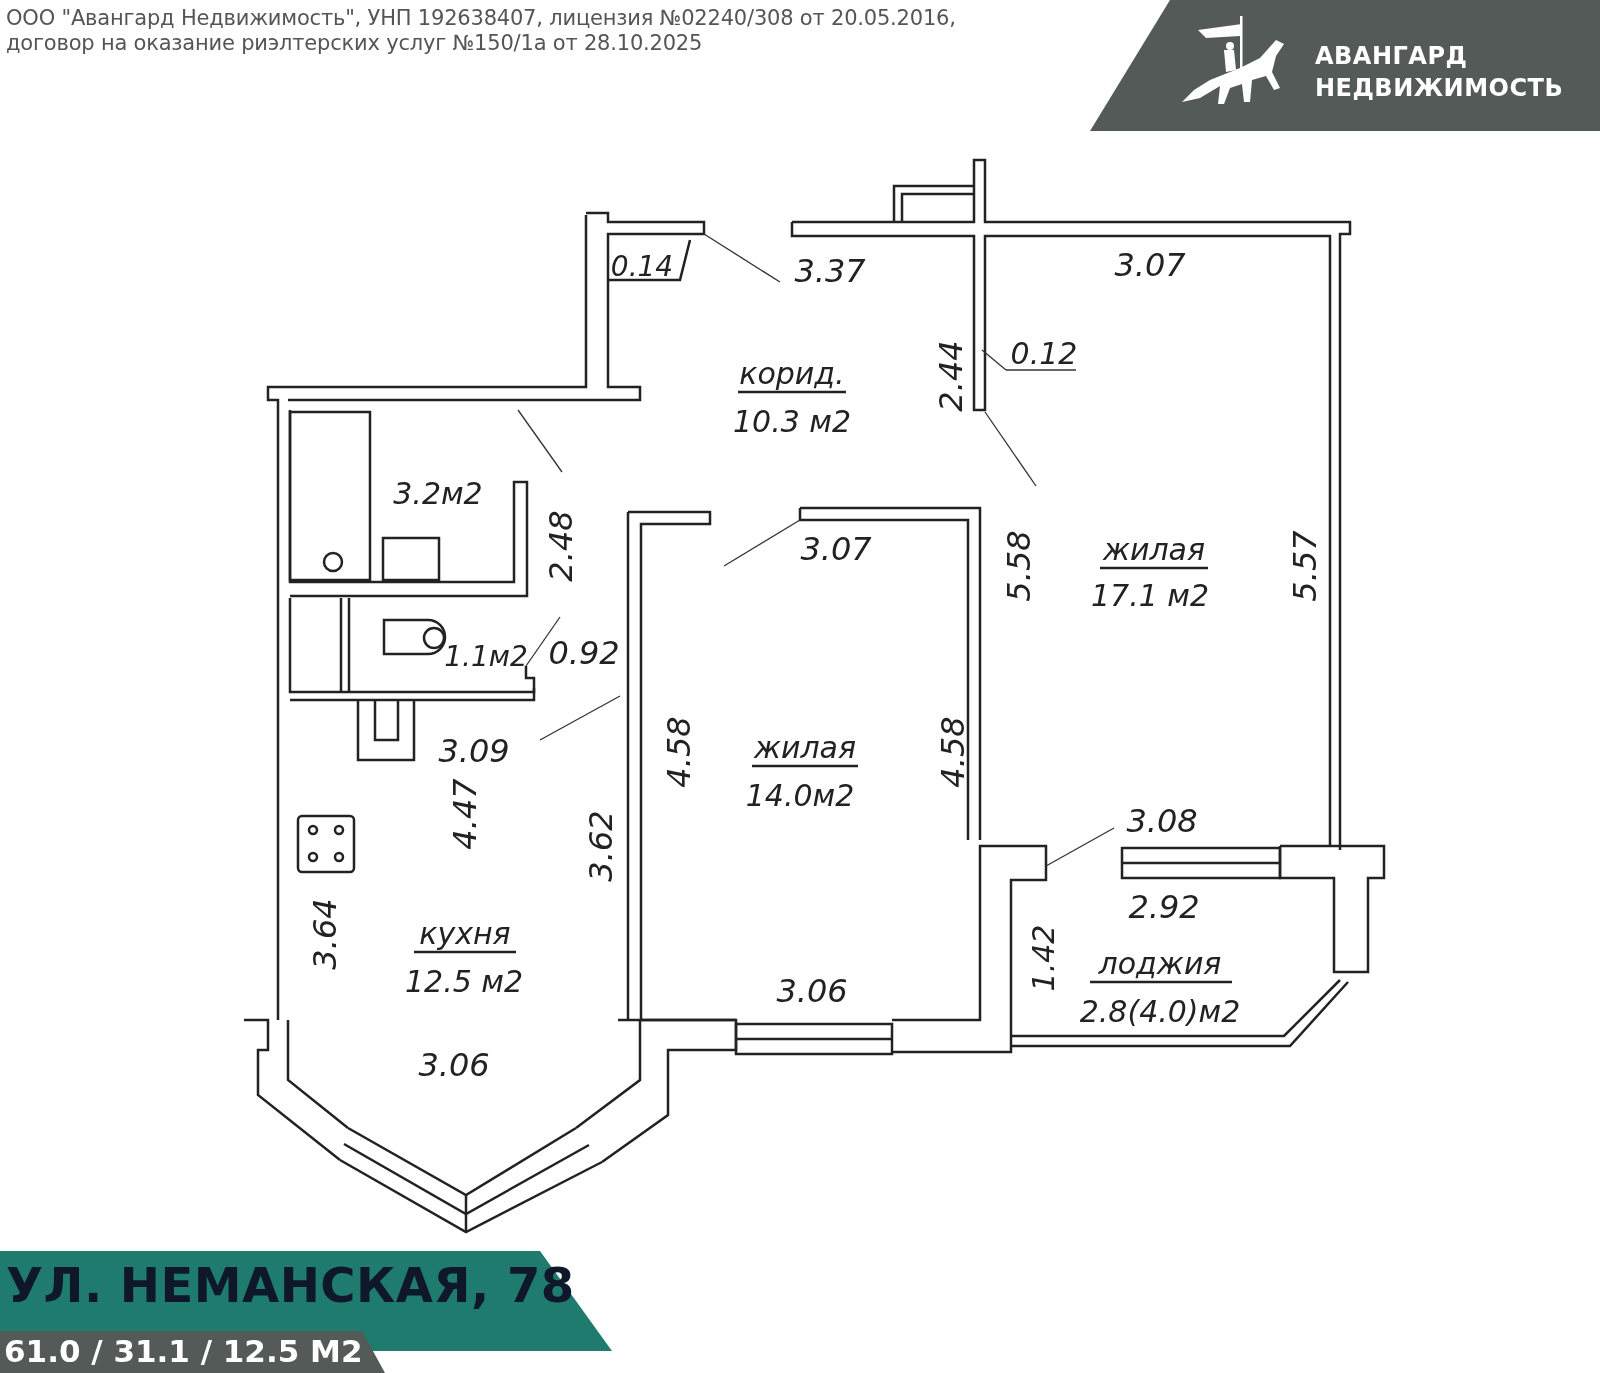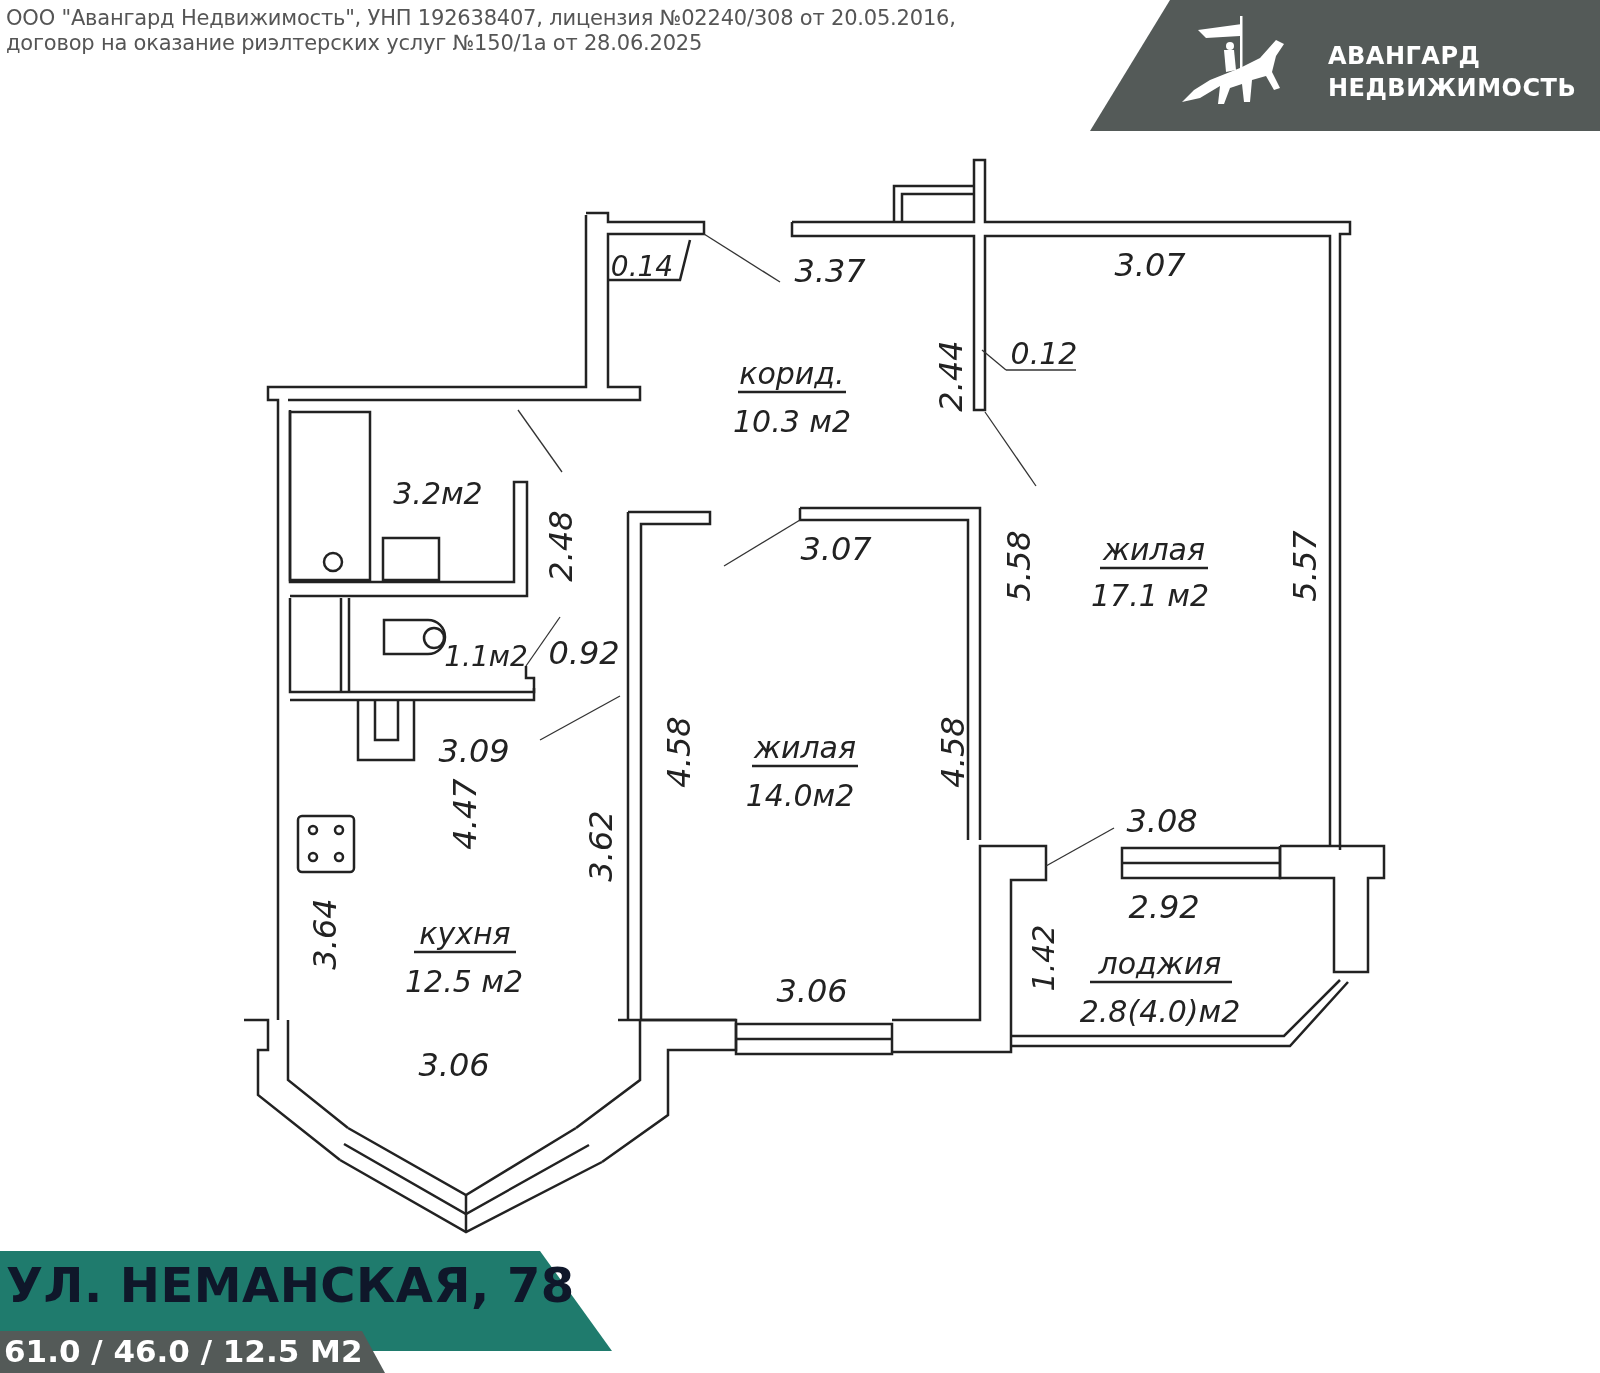--- a/index.html
+++ b/index.html
@@ -1,36 +1,36 @@
 <!DOCTYPE html>
 <html><head>
 <meta charset="utf-8">
 <style>
   html, body { margin: 0; padding: 0; background: #ffffff; }
   body { width: 1600px; height: 1373px; position: relative; overflow: hidden; font-family: "DejaVu Sans", sans-serif; }
   .legal { position: absolute; left: 6px; top: 6px; color: #555; font-size: 21px; line-height: 25px; font-family: "DejaVu Sans", sans-serif; letter-spacing: -0.2px; }
   .legal div { white-space: nowrap; }
   .brand { position: absolute; right: 0; top: 0; width: 510px; height: 131px; }
   .brand-bg { position: absolute; inset: 0; background: #545a58; clip-path: polygon(80px 0, 100% 0, 100% 100%, 0 100%); }
-  .brand-text { position: absolute; left: 225px; top: 40px; color: #fff; font-family: "DejaVu Sans", sans-serif; font-weight: bold; font-size: 24px; line-height: 32px; letter-spacing: 0.5px; margin-left: 13px; }
+  .brand-text { position: absolute; left: 225px; top: 40px; color: #fff; font-family: "DejaVu Sans", sans-serif; font-weight: bold; font-size: 24px; line-height: 32px; letter-spacing: 0.5px; }
   .brand-logo { position: absolute; left: 90px; top: 10px; width: 125px; height: 100px; }
   .plan { position: absolute; left: 0; top: 0; width: 1600px; height: 1373px; }
   .plan text { font-family: "DejaVu Sans", sans-serif; font-style: italic; fill: #222; }
   .addr { position: absolute; left: 0; bottom: 0; width: 620px; height: 130px; }
   .addr-green { position: absolute; left: 0; top: 8px; width: 612px; height: 100px; background: #1f7b6d; clip-path: polygon(0 0, 540px 0, 612px 100%, 0 100%); }
   .addr-title { position: absolute; left: 6px; top: 14px; color: #0f172a; font-weight: bold; font-size: 48px; font-family: "DejaVu Sans", sans-serif; letter-spacing: 0.5px; white-space: nowrap; }
   .addr-gray { position: absolute; left: 0; top: 88px; width: 385px; height: 42px; background: #545a58; clip-path: polygon(0 0, 362px 0, 385px 100%, 0 100%); }
   .addr-sub { position: absolute; left: 4px; top: 90px; color: #fff; font-weight: bold; font-size: 31px; font-family: "DejaVu Sans", sans-serif; white-space: nowrap; }
 </style>
 </head>
 <body>
 
 <div class="legal">
   <div>ООО "Авангард Недвижимость", УНП 192638407, лицензия №02240/308 от 20.05.2016,</div>
-  <div>договор на оказание риэлтерских услуг №150/1а от 28.06.2025</div>
+  <div>договор на оказание риэлтерских услуг №150/1а от 28.10.2025</div>
 </div>
 
 <div class="brand">
   <div class="brand-bg"></div>
   <svg class="brand-logo" viewBox="0 0 125 100">
     <g fill="#ffffff">
       <polygon points="18,20 62,14 60,26 26,28"></polygon>
       <rect x="60" y="6" width="2.5" height="60"></rect>
       <circle cx="50" cy="36" r="4"></circle>
       <polygon points="44,40 54,40 56,60 46,62"></polygon>
@@ -157,14 +157,14 @@
   <text transform="translate(476,814) rotate(-90)" font-size="32" text-anchor="middle">4.47</text>
   <text transform="translate(612,846) rotate(-90)" font-size="32" text-anchor="middle">3.62</text>
   <text transform="translate(336,934) rotate(-90)" font-size="32" text-anchor="middle">3.64</text>
   <text transform="translate(1054,958) rotate(-90)" font-size="30" text-anchor="middle">1.42</text>
 </svg>
 
 <div class="addr">
   <div class="addr-green"></div>
   <div class="addr-title">УЛ. НЕМАНСКАЯ, 78</div>
   <div class="addr-gray"></div>
-  <div class="addr-sub">61.0 / 46.0 / 12.5 М2</div>
+  <div class="addr-sub">61.0 / 31.1 / 12.5 М2</div>
 </div>
 
 </body></html>

